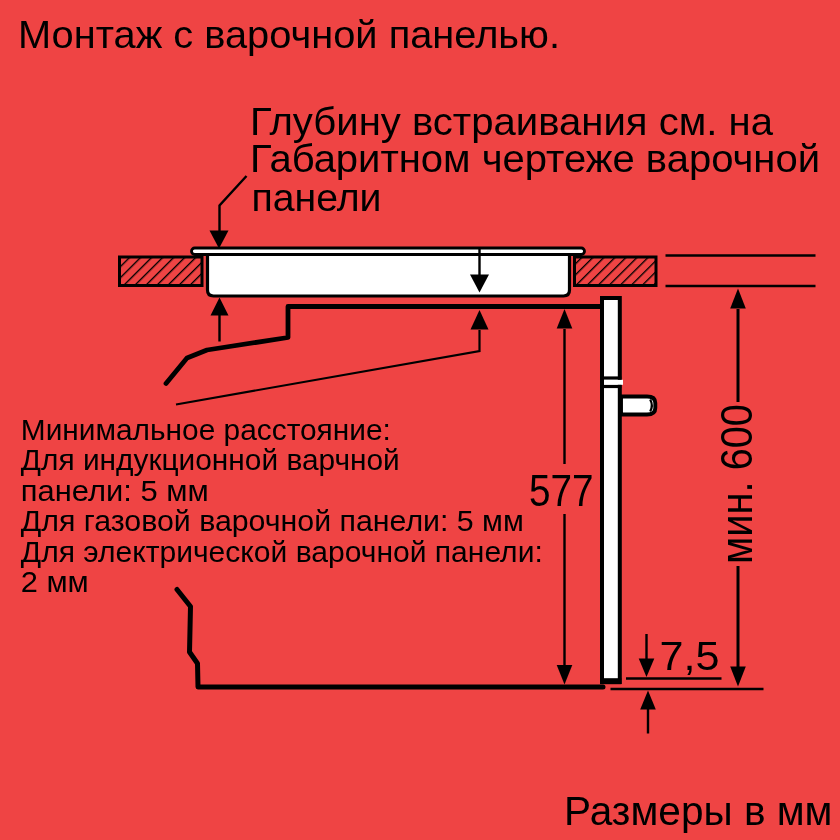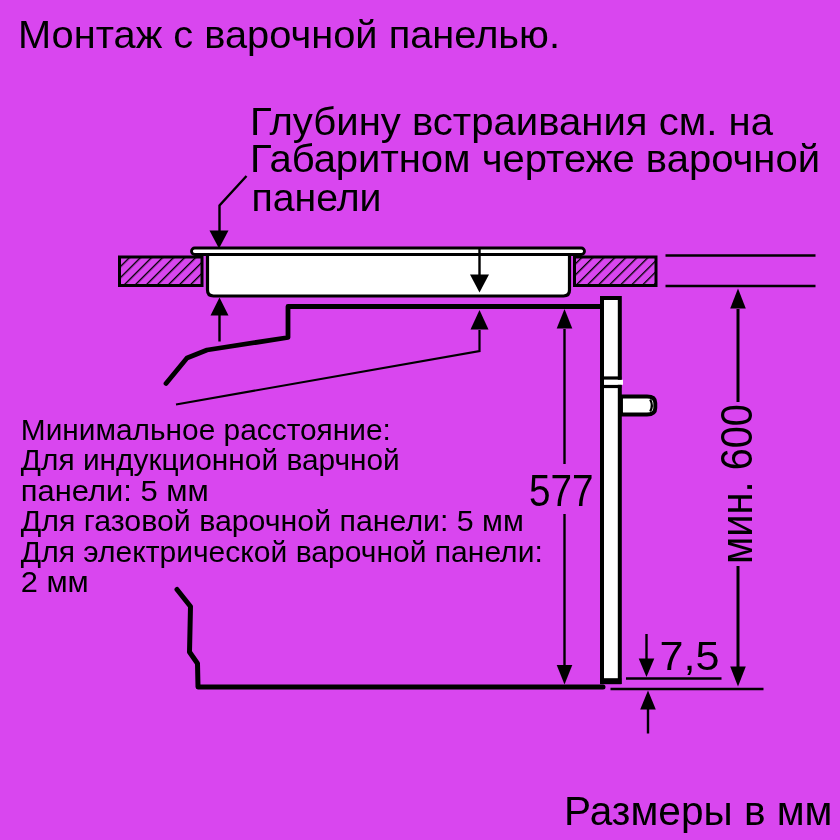--- a/index.html
+++ b/index.html
@@ -1,16 +1,16 @@
 <!DOCTYPE html>
 <html><head>
 <meta charset="utf-8">
 <style>
   html,body{margin:0;padding:0;background:#fff;}
-  #page{position:relative;width:840px;height:840px;background:#d946ef;overflow:hidden;}
+  #page{position:relative;width:840px;height:840px;background:#ef4444;overflow:hidden;}
   svg{position:absolute;left:0;top:0;}
   text{font-family:"Liberation Sans",sans-serif;fill:#000;}
 </style>
 </head>
 <body>
 <div id="page">
 <svg width="840" height="840" viewBox="0 0 840 840">
 <defs>
   <pattern id="hx" patternUnits="userSpaceOnUse" width="7.8" height="7.8" patternTransform="rotate(45)">
     <line x1="0" y1="-1" x2="0" y2="8.8" stroke="#000" stroke-width="2.7"></line>

